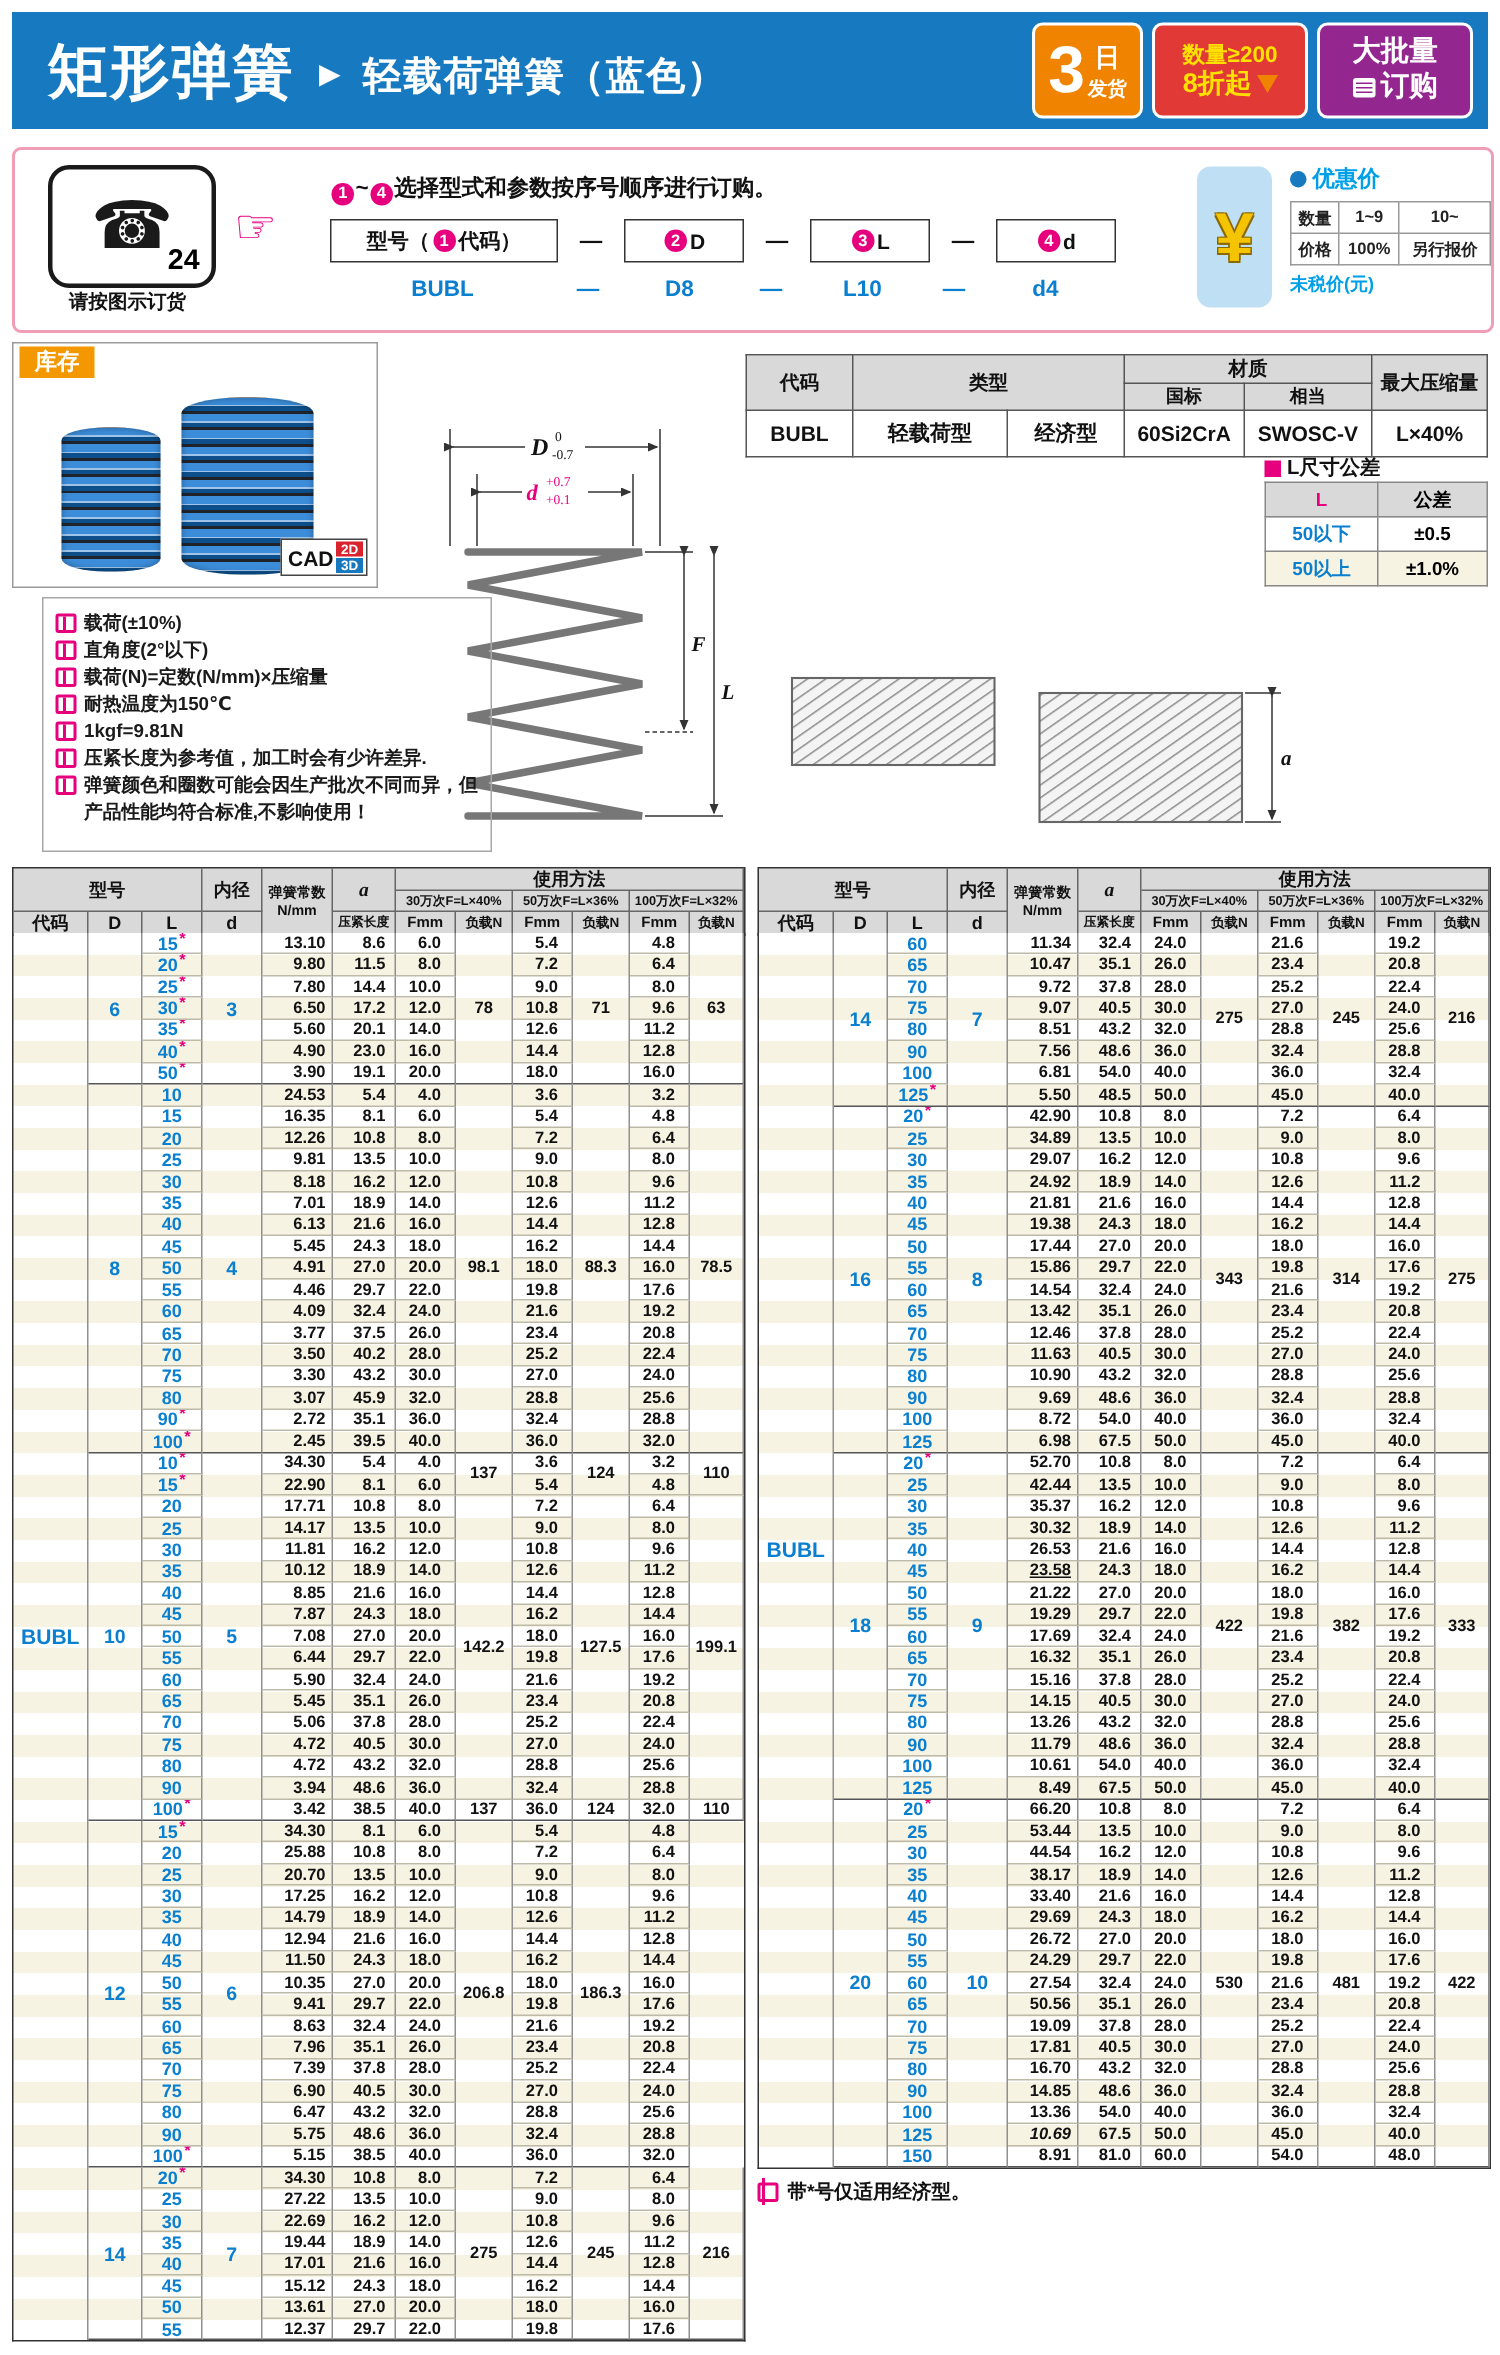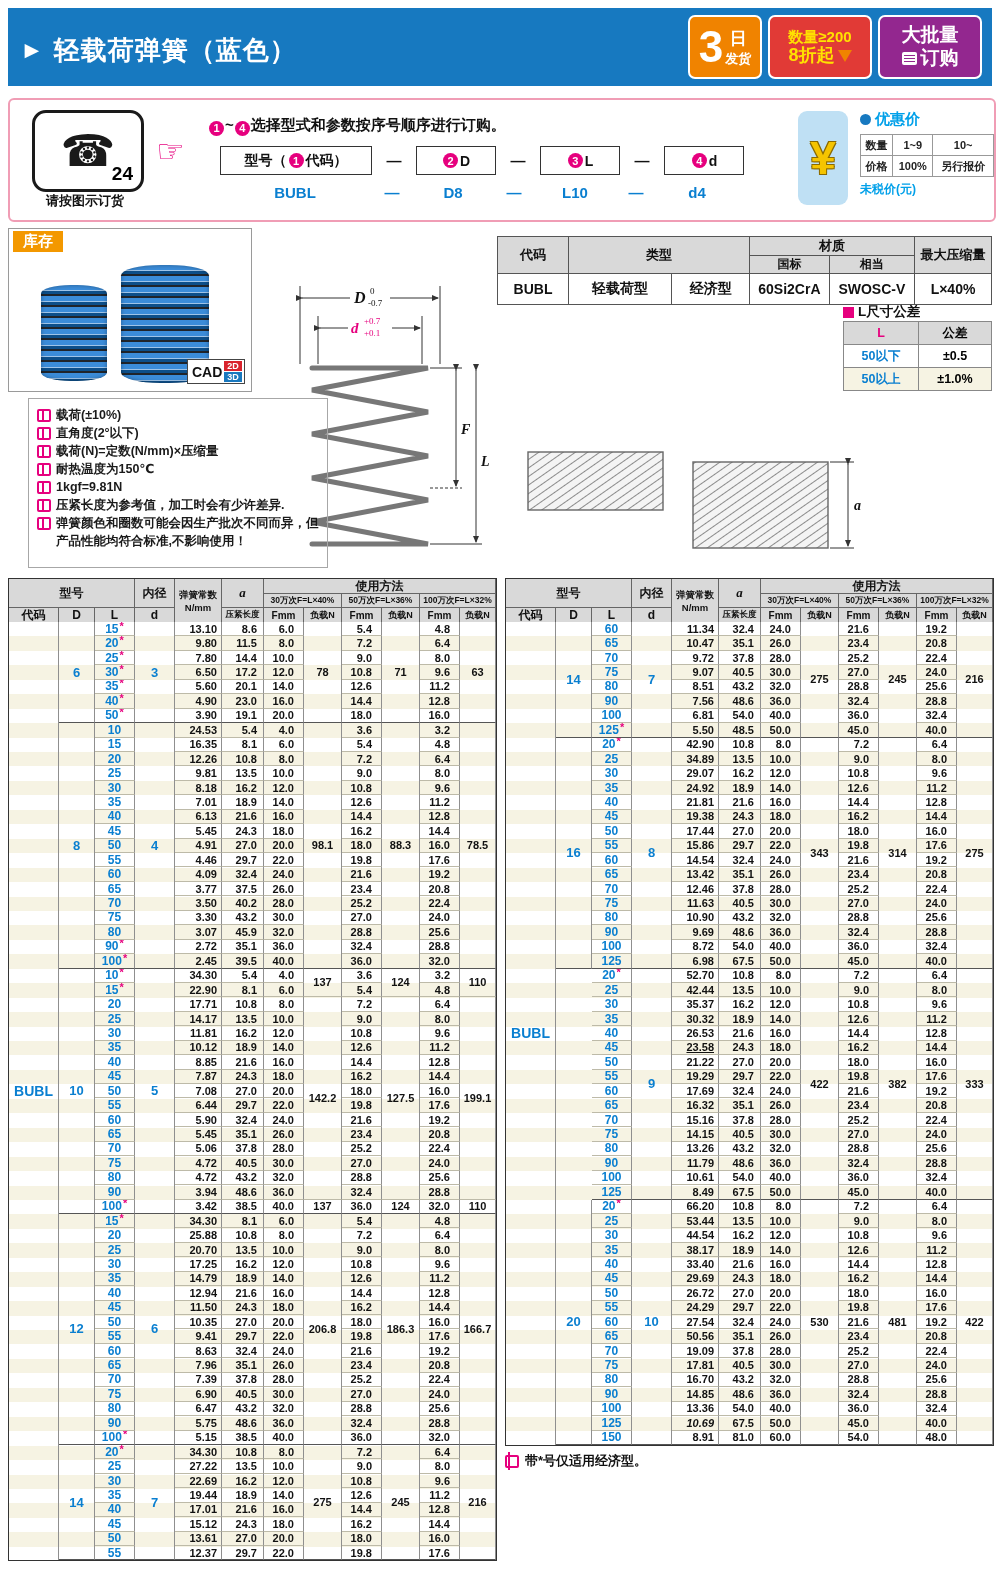--- a/index.html
+++ b/index.html
@@ -33,21 +33,21 @@
   
   .order{left:8px;top:98px;width:984px;height:120px;border:2px solid #f09db5;border-radius:6px;}
   .phone{left:22px;top:10px;width:106px;height:76px;border:3px solid #1a1a1a;border-radius:14px;
          display:flex;align-items:center;justify-content:center;position:absolute;}
   .phone-glyph{font-size:44px;line-height:1;color:#1a1a1a;}
   .phone-24{position:absolute;right:8px;bottom:4px;font-weight:bold;font-size:19px;}
   .phone-cap{left:14px;top:92px;width:122px;text-align:center;font-weight:bold;font-size:13px;color:#111;position:absolute;}
   .hand{left:146px;top:32px;color:#e6007e;font-size:32px;position:absolute;}
   .cnum{display:inline-flex;align-items:center;justify-content:center;width:15px;height:15px;border-radius:50%;
         background:#e6007e;color:#fff;font-size:11px;font-weight:bold;vertical-align:-2px;margin:0 1px;}
-  .instr{left:198px;top:16px;position:absolute;font-weight:bold;font-size:15px;color:#111;}
+  .instr{left:210px;top:16px;position:absolute;font-weight:bold;font-size:15px;color:#111;}
   .orow{left:210px;top:46px;position:absolute;display:flex;align-items:center;}
   .obox{height:27px;border:1.5px solid #333;background:#fff;display:flex;align-items:center;justify-content:center;
         font-weight:bold;font-size:14px;color:#111;gap:1px;}
   .obox.w1{width:150px;} .obox.w2{width:78px;}
   .odash{width:44px;text-align:center;font-weight:bold;font-size:15px;color:#111;}
   .erow{left:210px;top:84px;position:absolute;display:flex;align-items:center;color:#0a7fd0;font-weight:bold;font-size:15px;}
   .ecell1{width:150px;text-align:center;} .ecell2{width:78px;text-align:center;}
   .edash{width:44px;text-align:center;}
   .yen-tile{left:788px;top:11px;width:50px;height:94px;background:#bfe0f4;border-radius:9px;position:absolute;
             display:flex;align-items:center;justify-content:center;}
@@ -117,20 +117,21 @@
   .st{color:#e6007e;font-size:11px;margin-left:1px;transform:translateY(-3px);}
   .fnote{left:505px;top:1452px;position:absolute;display:flex;align-items:center;gap:6px;
          font-weight:bold;font-size:13px;color:#111;}
 </style>
 </head>
 <body>
 
 <div class="page">
 
   <div class="abs hdr">
+    <span class="hdr-title">矩形弹簧</span>
     <span class="hdr-arrow">►</span>
     <span class="hdr-sub">轻载荷弹簧（蓝色）</span>
     <div class="badges">
       <div class="badge b1">
         <span class="b1-num">3</span>
         <span class="b1-col">
           <span class="b1-ri">日</span>
           <span class="b1-small">发货</span>
         </span>
       </div>
@@ -626,21 +627,20 @@
       <div class="tcell lc ge" style="grid-area: 41 / 3;">100<span class="st">*</span></div>
       <div class="tcell kc ge" style="grid-area: 41 / 5;">3.42</div>
       <div class="tcell ac ge" style="grid-area: 41 / 6;">38.5</div>
       <div class="tcell fc ge" style="grid-area: 41 / 7;">40.0</div>
       <div class="tcell fc ge" style="grid-area: 41 / 9;">36.0</div>
       <div class="tcell fc ge" style="grid-area: 41 / 11;">32.0</div>
       <div class="tcell dd2 ge" style="grid-area: 42 / 2 / span 16;">12</div>
       <div class="tcell dd2 ge" style="grid-area: 42 / 4 / span 16;">6</div>
       <div class="tcell load ge" style="grid-area: 42 / 8 / span 16;">206.8</div>
       <div class="tcell load ge" style="grid-area: 42 / 10 / span 16;">186.3</div>
-      <div class="tcell load ge" style="grid-area: 42 / 12 / span 16;">166.7</div>
       <div class="tcell lc" style="grid-area: 42 / 3;">15<span class="st">*</span></div>
       <div class="tcell kc" style="grid-area: 42 / 5;">34.30</div>
       <div class="tcell ac" style="grid-area: 42 / 6;">8.1</div>
       <div class="tcell fc" style="grid-area: 42 / 7;">6.0</div>
       <div class="tcell fc" style="grid-area: 42 / 9;">5.4</div>
       <div class="tcell fc" style="grid-area: 42 / 11;">4.8</div>
       <div class="tcell lc" style="grid-area: 43 / 3;">20</div>
       <div class="tcell kc" style="grid-area: 43 / 5;">25.88</div>
       <div class="tcell ac" style="grid-area: 43 / 6;">10.8</div>
       <div class="tcell fc" style="grid-area: 43 / 7;">8.0</div>
@@ -954,20 +954,21 @@
       <div class="tcell ac" style="grid-area: 23 / 6;">54.0</div>
       <div class="tcell fc" style="grid-area: 23 / 7;">40.0</div>
       <div class="tcell fc" style="grid-area: 23 / 9;">36.0</div>
       <div class="tcell fc" style="grid-area: 23 / 11;">32.4</div>
       <div class="tcell lc ge" style="grid-area: 24 / 3;">125</div>
       <div class="tcell kc ge" style="grid-area: 24 / 5;">6.98</div>
       <div class="tcell ac ge" style="grid-area: 24 / 6;">67.5</div>
       <div class="tcell fc ge" style="grid-area: 24 / 7;">50.0</div>
       <div class="tcell fc ge" style="grid-area: 24 / 9;">45.0</div>
       <div class="tcell fc ge" style="grid-area: 24 / 11;">40.0</div>
+      <div class="tcell dd2 ge" style="grid-area: 25 / 2 / span 16;">18</div>
       <div class="tcell dd2 ge" style="grid-area: 25 / 4 / span 16;">9</div>
       <div class="tcell load ge" style="grid-area: 25 / 8 / span 16;">422</div>
       <div class="tcell load ge" style="grid-area: 25 / 10 / span 16;">382</div>
       <div class="tcell load ge" style="grid-area: 25 / 12 / span 16;">333</div>
       <div class="tcell lc" style="grid-area: 25 / 3;">20<span class="st">*</span></div>
       <div class="tcell kc" style="grid-area: 25 / 5;">52.70</div>
       <div class="tcell ac" style="grid-area: 25 / 6;">10.8</div>
       <div class="tcell fc" style="grid-area: 25 / 7;">8.0</div>
       <div class="tcell fc" style="grid-area: 25 / 9;">7.2</div>
       <div class="tcell fc" style="grid-area: 25 / 11;">6.4</div>

